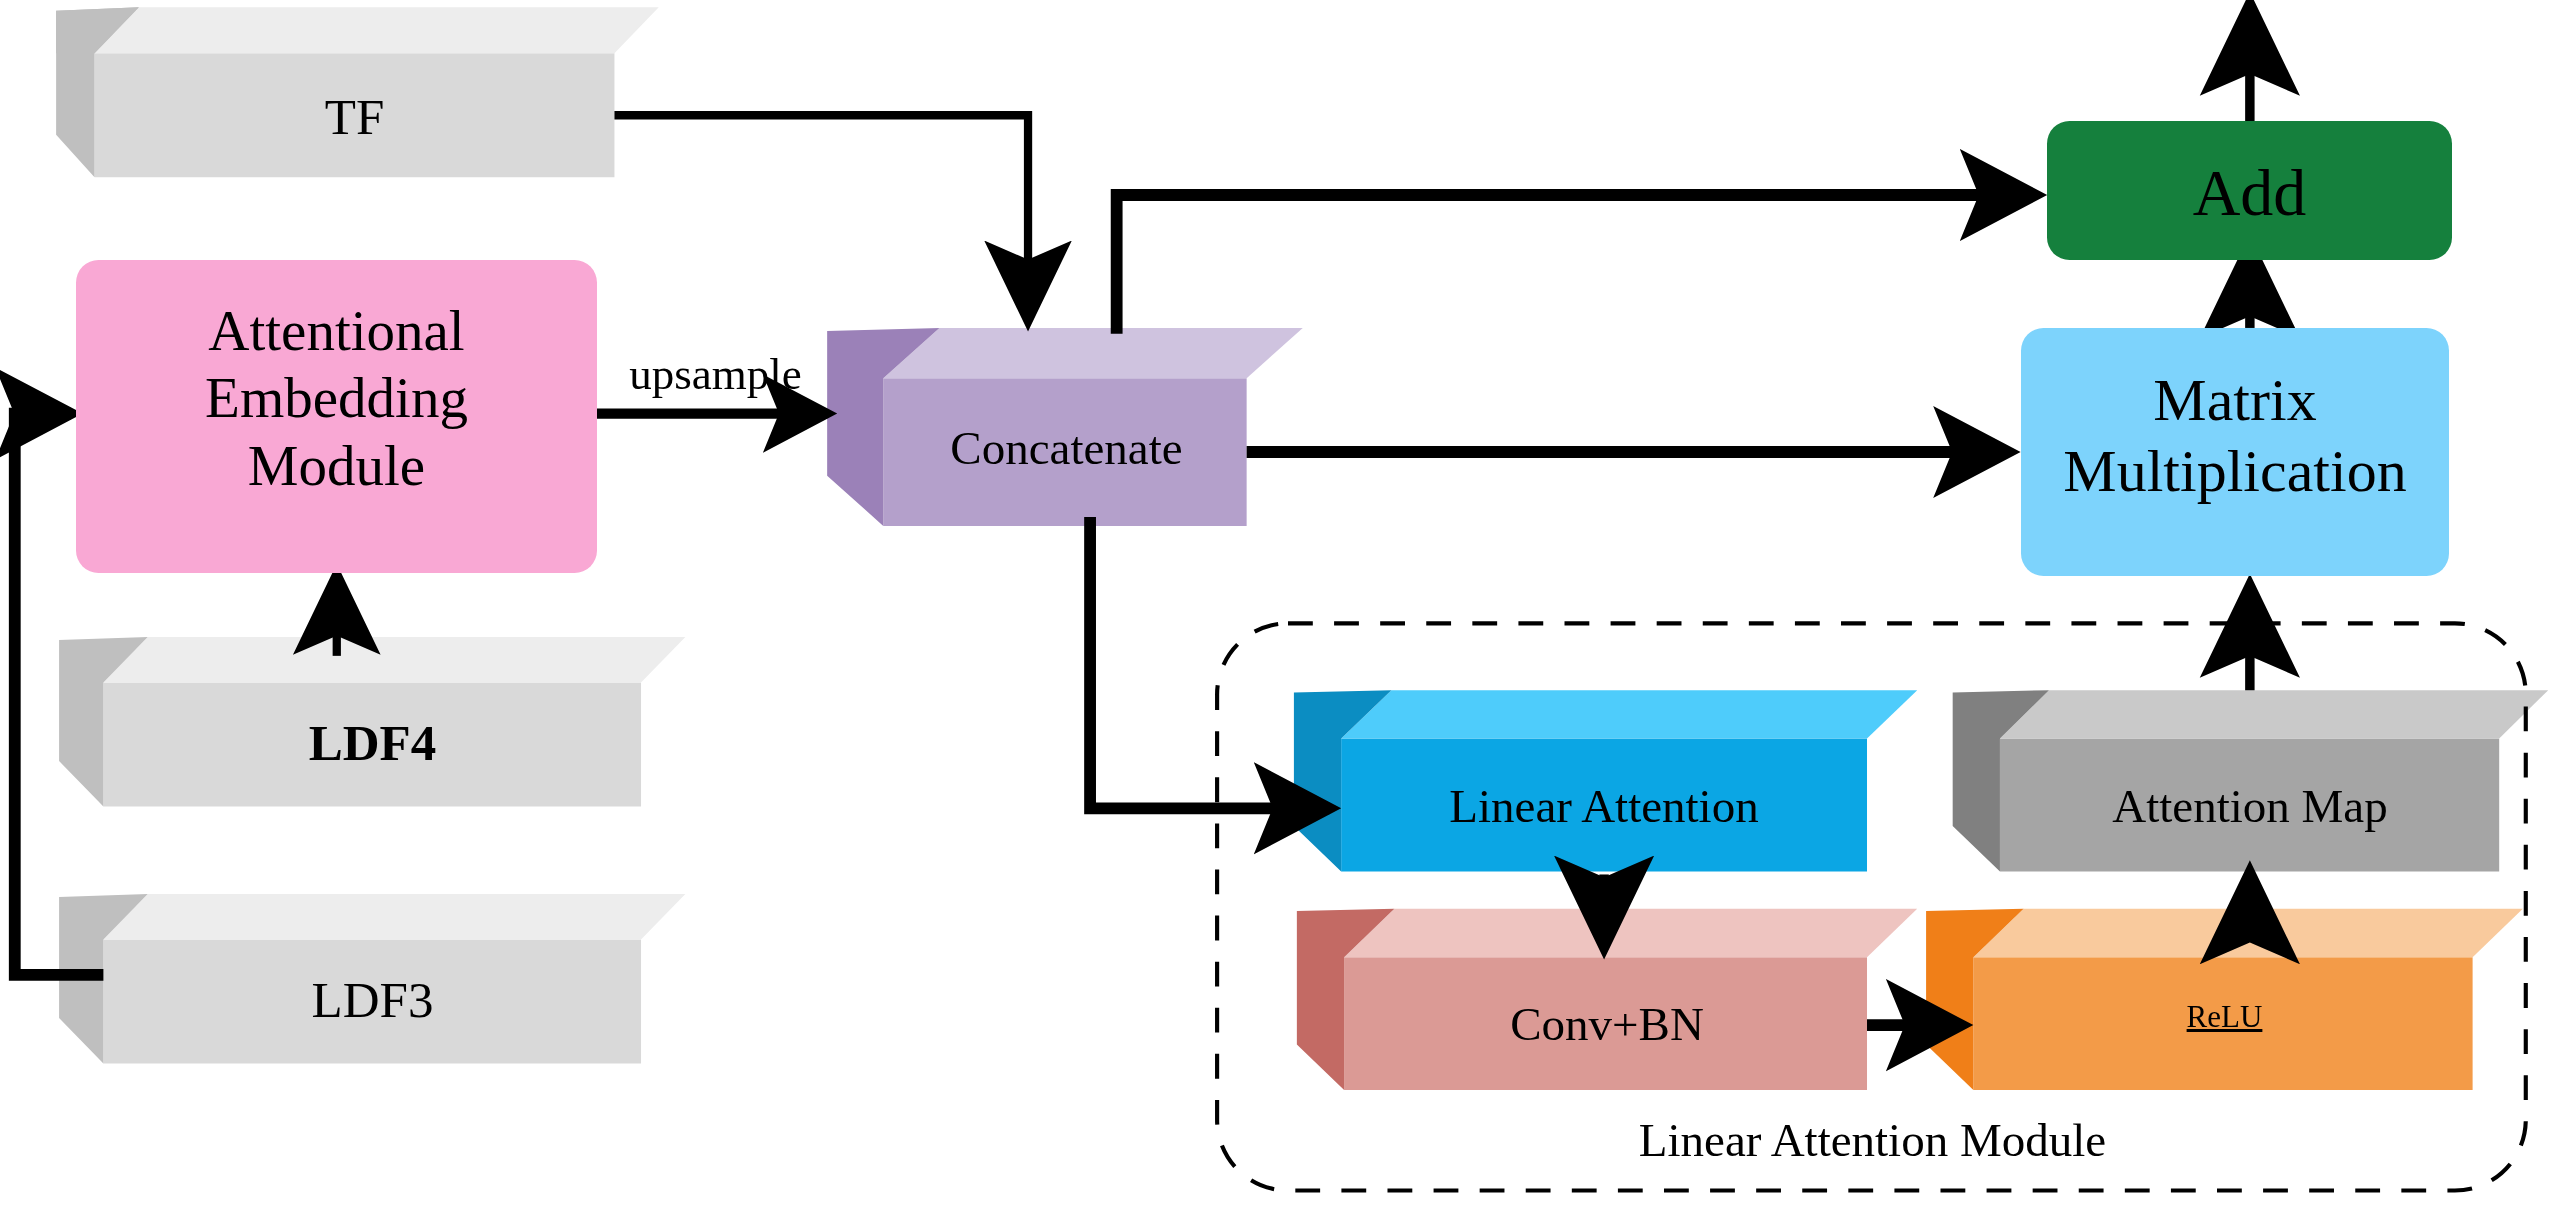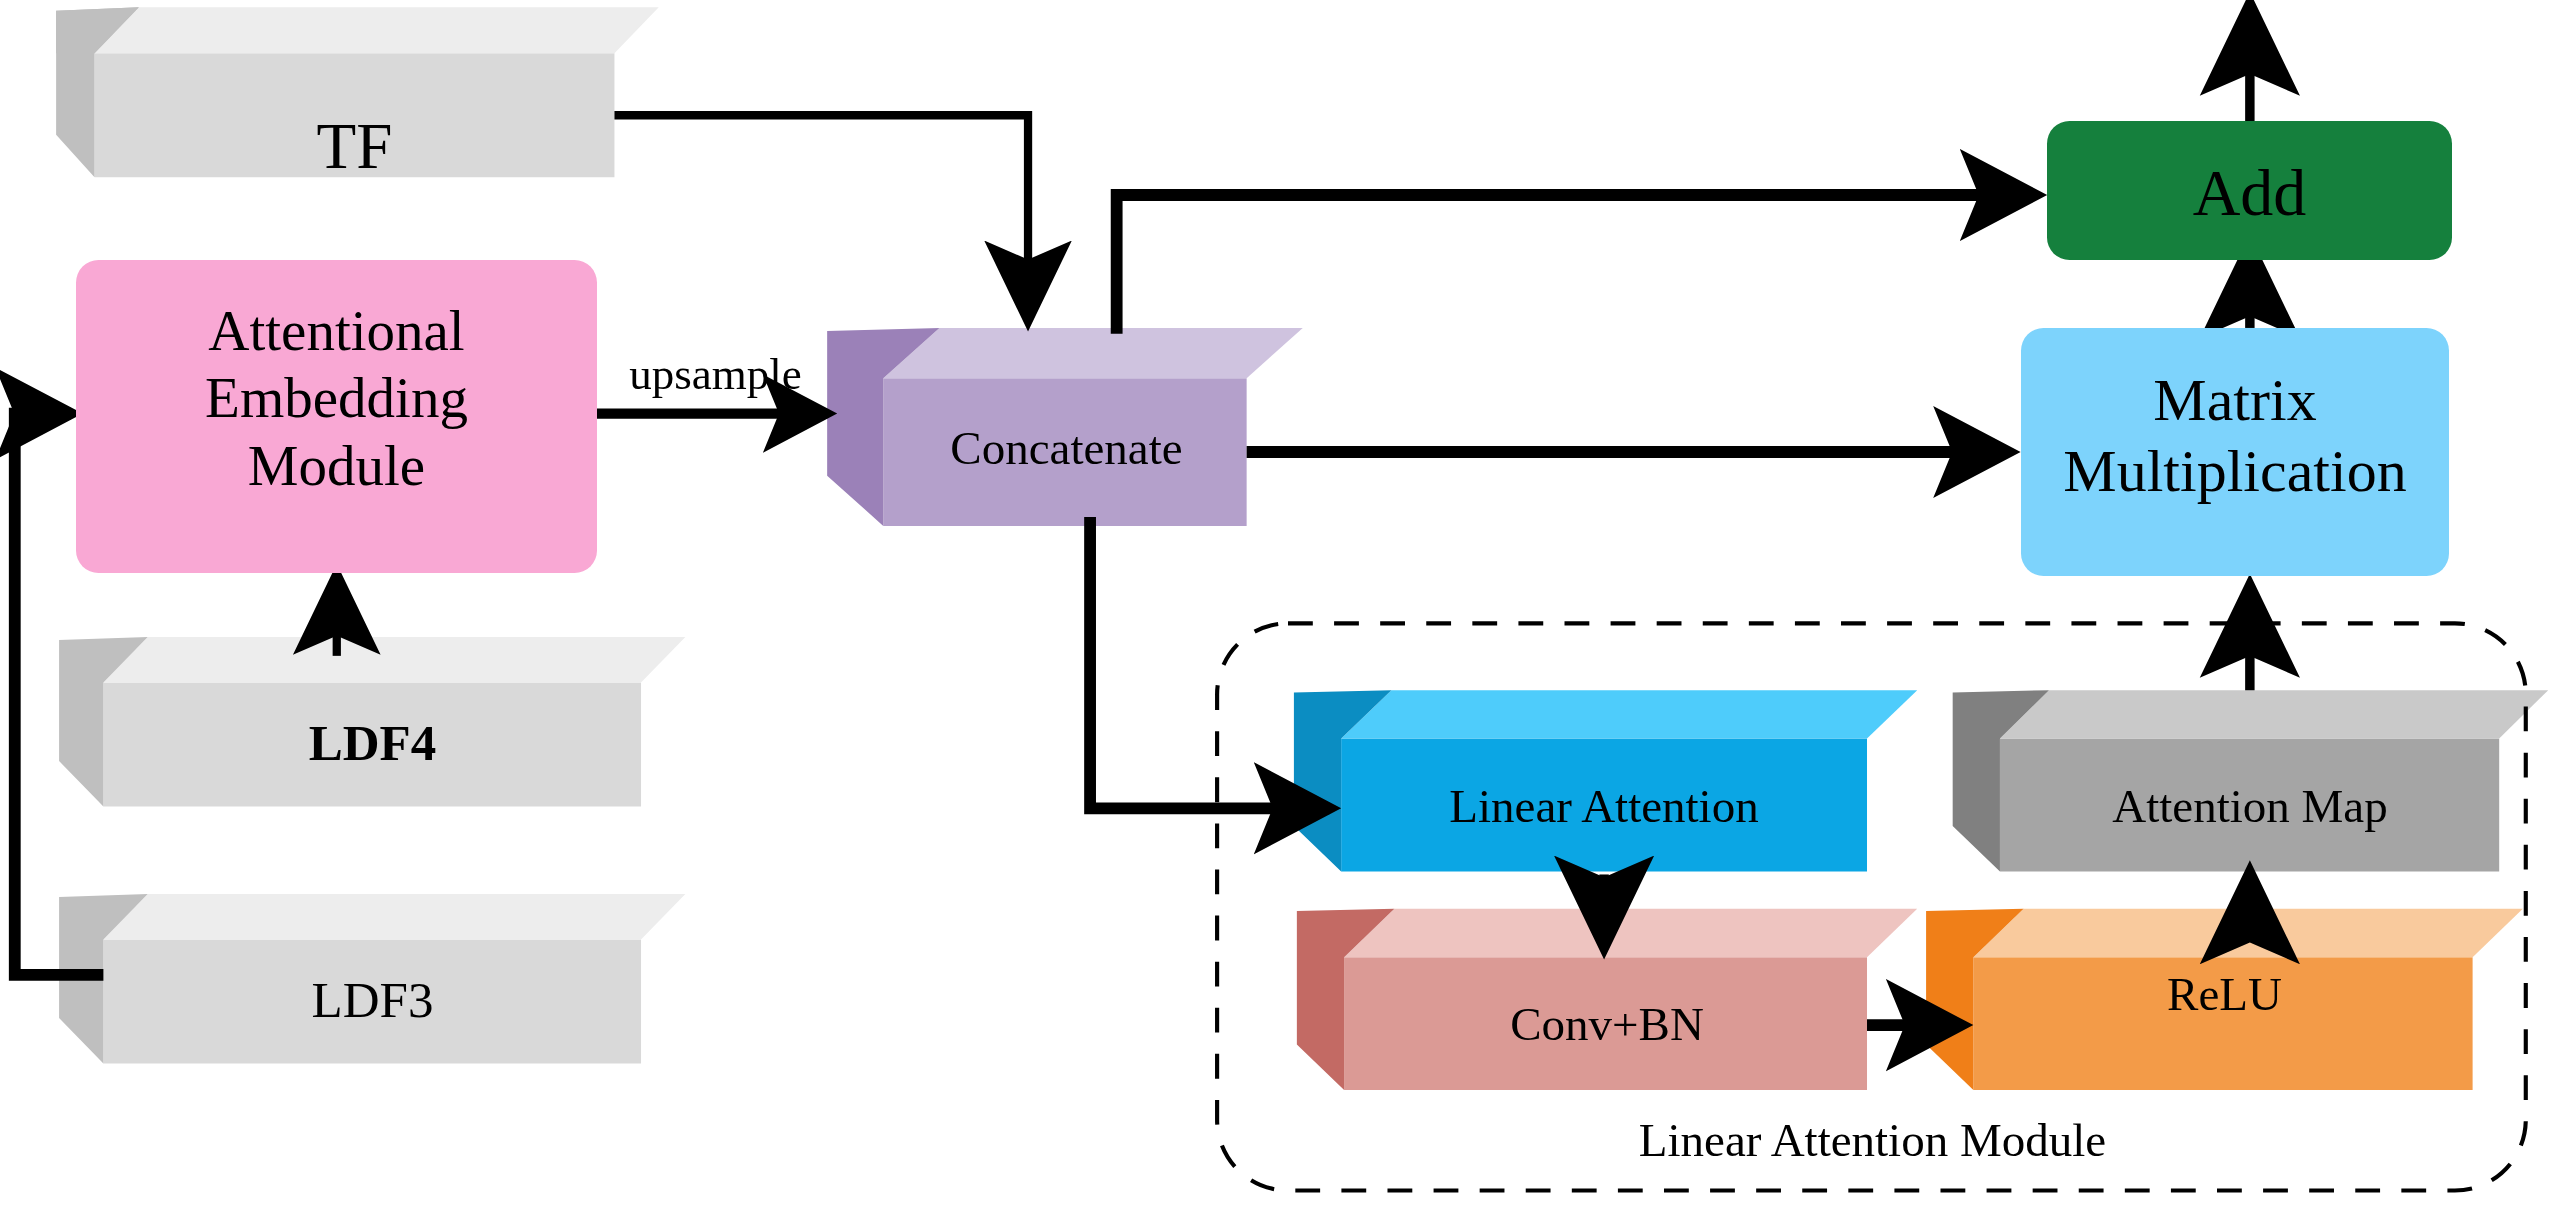--- a/index.html
+++ b/index.html
@@ -115,33 +115,33 @@
     <div class="rrtxt" style="top:33px;font-size:66px;">Add</div>
   </div>
 
   <div class="rr" style="left:2021px;top:328px;width:428px;height:248px;background:#7dd3fc;">
     <div class="rrtxt" style="top:37px;font-size:60px;">
       <div>Matrix</div>
       <div>Multiplication</div>
     </div>
   </div>
 
-  <div class="lbl" style="left:260px;top:89px;width:189px;font-size:65px;margin-top:21px;">TF</div>
+  <div class="lbl" style="left:260px;top:89px;width:189px;font-size:51px;">TF</div>
 
   <div class="lbl" style="left:278px;top:715px;width:189px;font-size:51px;font-weight:bold;">LDF4</div>
 
   <div class="lbl" style="left:278px;top:972px;width:189px;font-size:51px;">LDF3</div>
 
   <div class="lbl" style="left:892px;top:422px;width:349px;font-size:47px;">Concatenate</div>
 
   <div class="lbl" style="left:1353px;top:780px;width:502px;font-size:47px;text-align:center;">Linear Attention</div>
 
   <div class="lbl" style="left:1359px;top:998px;width:496px;font-size:47px;">Conv+BN</div>
 
-  <div class="lbl" style="left:1985px;top:968px;width:479px;font-size:47px;">ReLU</div>
+  <div class="lbl" style="left:1985px;top:1000px;width:479px;font-size:31px;text-decoration:underline;">ReLU</div>
 
   <div class="lbl" style="left:2009px;top:780px;width:482px;font-size:47px;">Attention Map</div>
 
   <div class="lbl" style="left:612px;top:349px;width:207px;font-size:45px;">upsample</div>
 
 
   <div class="lbl" style="left:1524px;top:1114px;width:697px;font-size:47px;">Linear Attention Module</div>
 
 </div>
 

